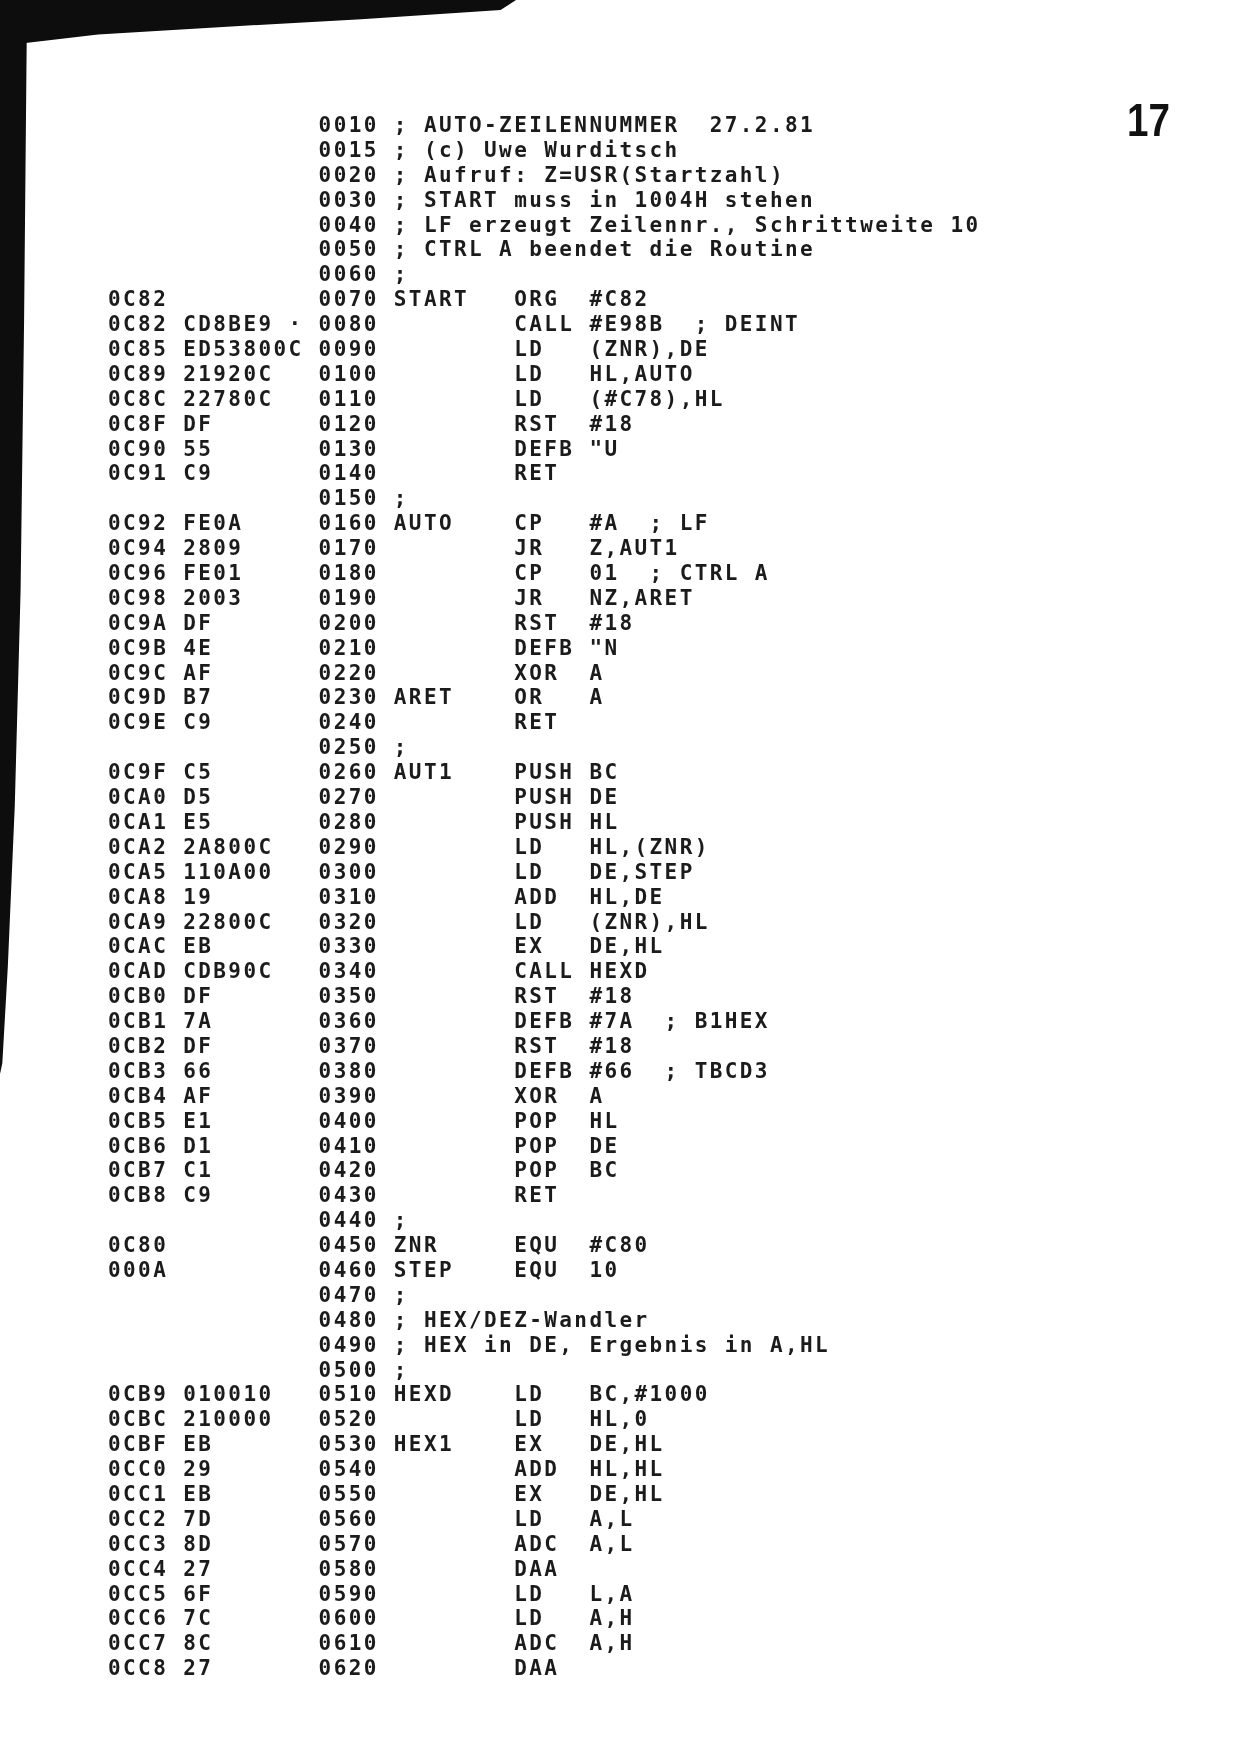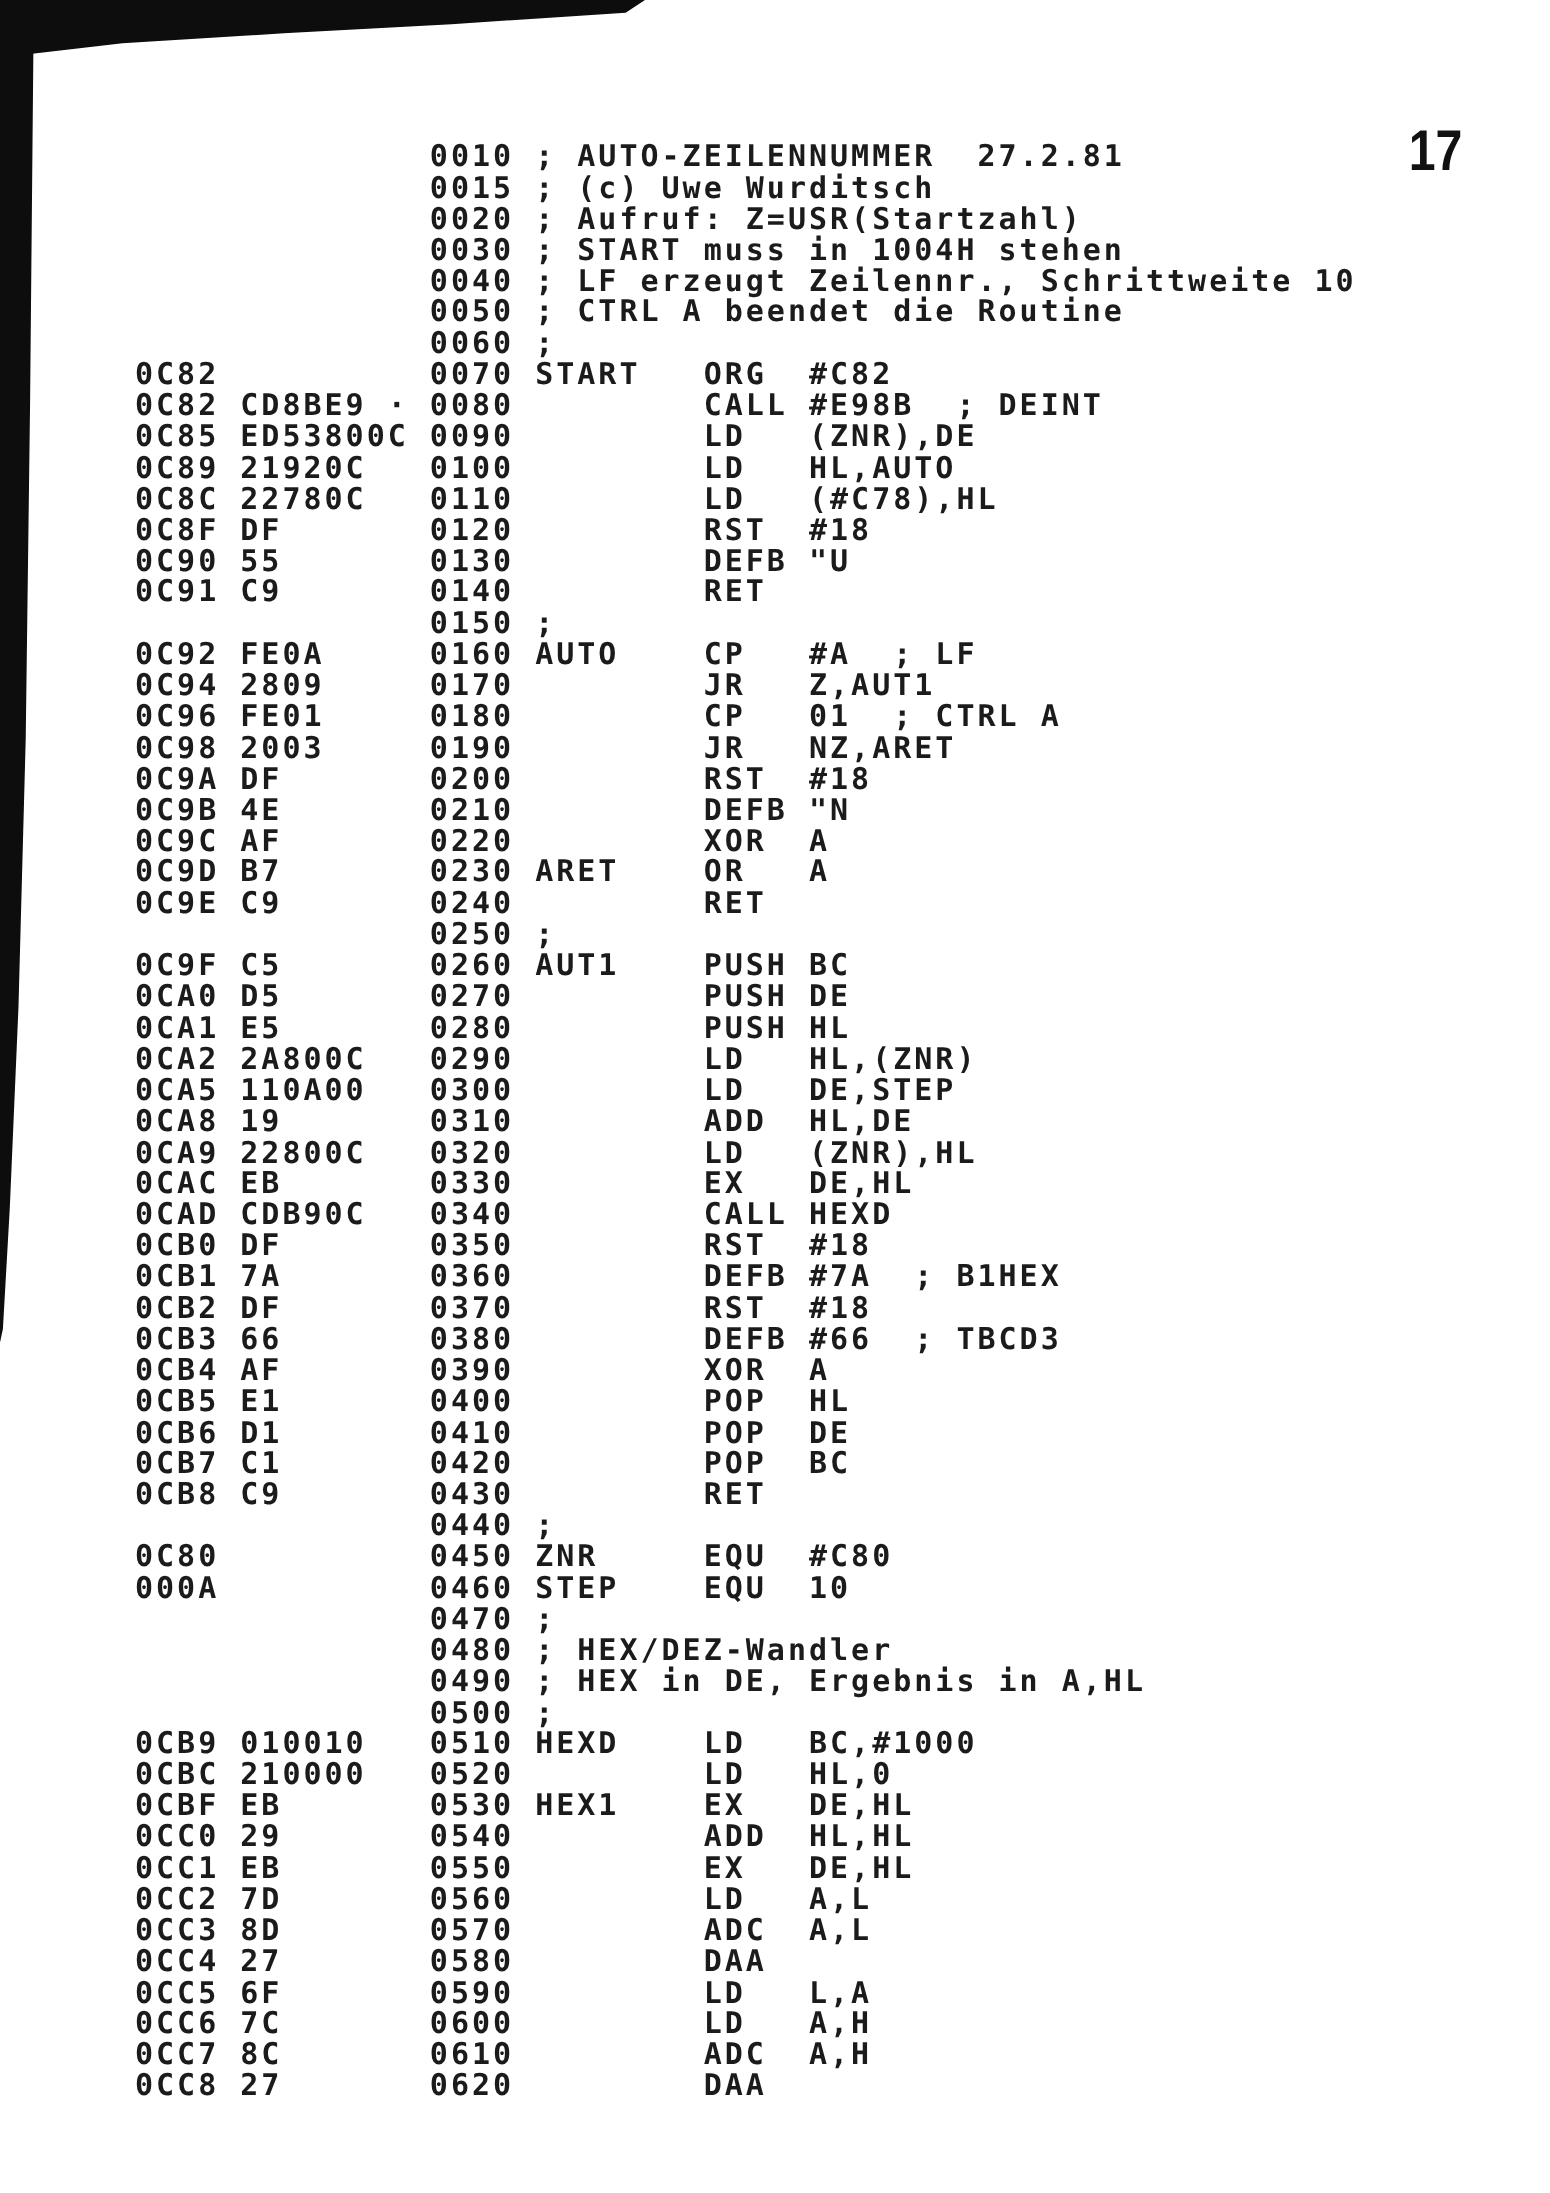--- a/index.html
+++ b/index.html
@@ -41,21 +41,21 @@
     letter-spacing: 0px;
     transform: scaleX(0.84);
     transform-origin: left top;
   }
   .listing {
     position: absolute;
     left: 108px;
     top: 113px;
     font-family: "DejaVu Sans Mono", "Liberation Mono", monospace;
     font-weight: 700;
-    font-size: 24px;
+    font-size: 21px;
     letter-spacing: 2.4px;
     line-height: 24.9px;
     color: #1b1b1b;
     white-space: pre;
   }
   .ln {
     height: 24.9px;
     white-space: pre;
   }
 </style>

